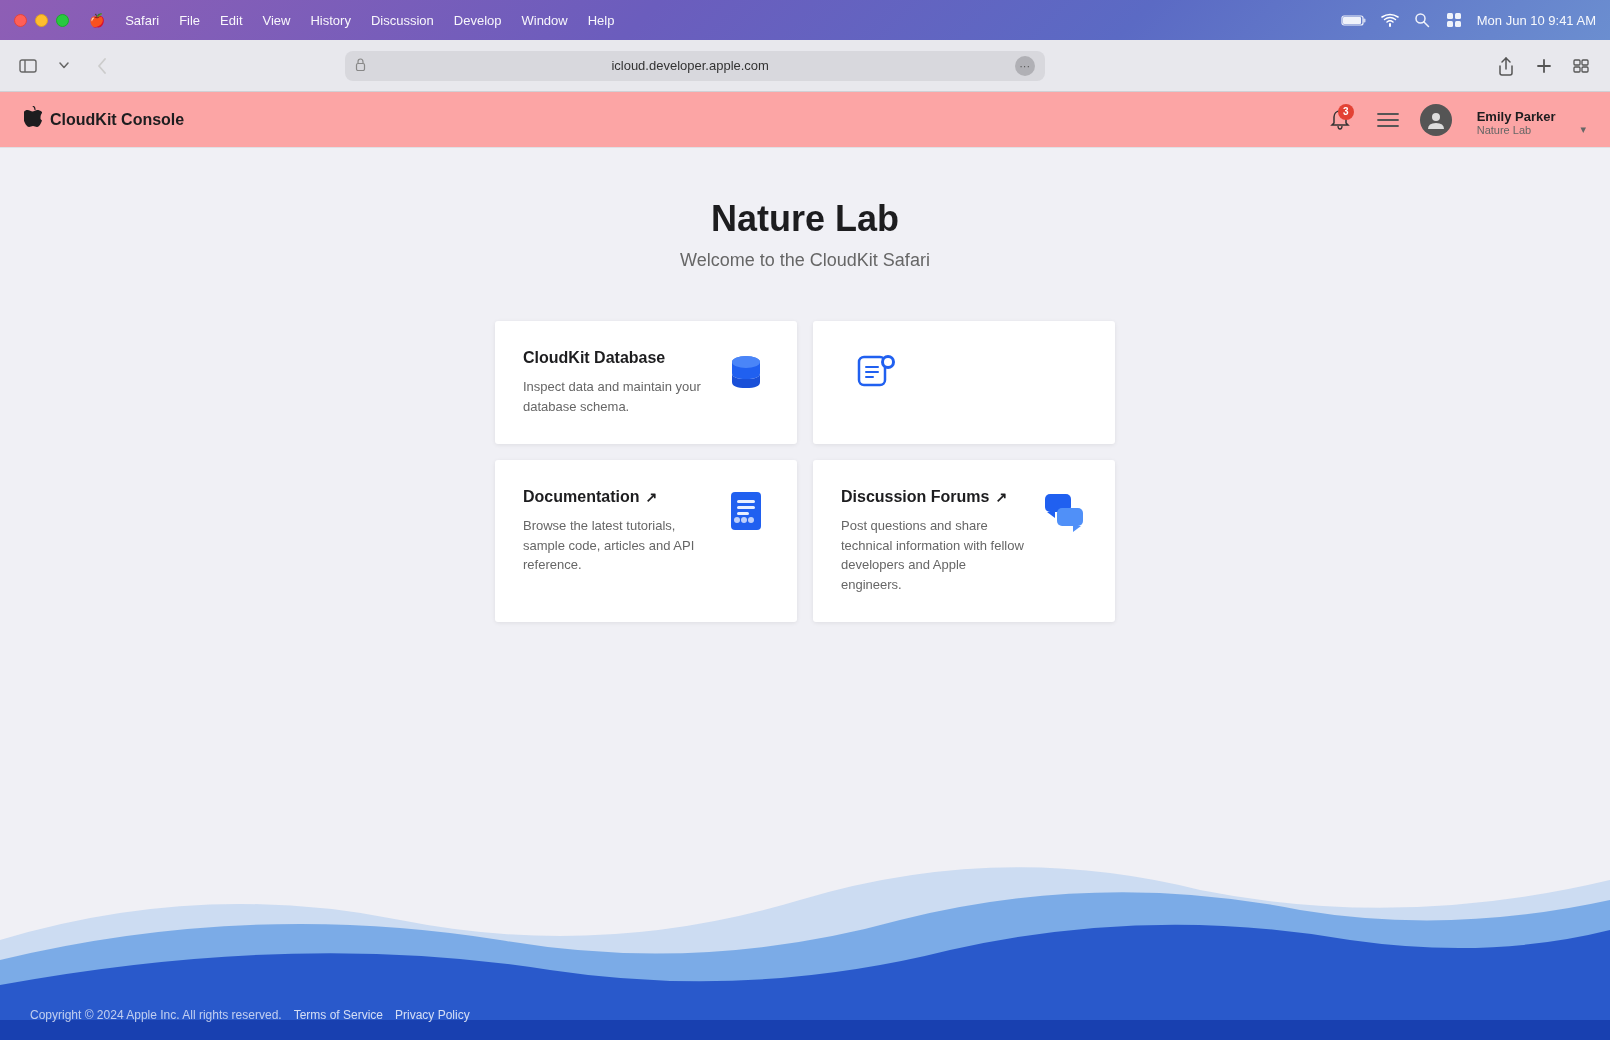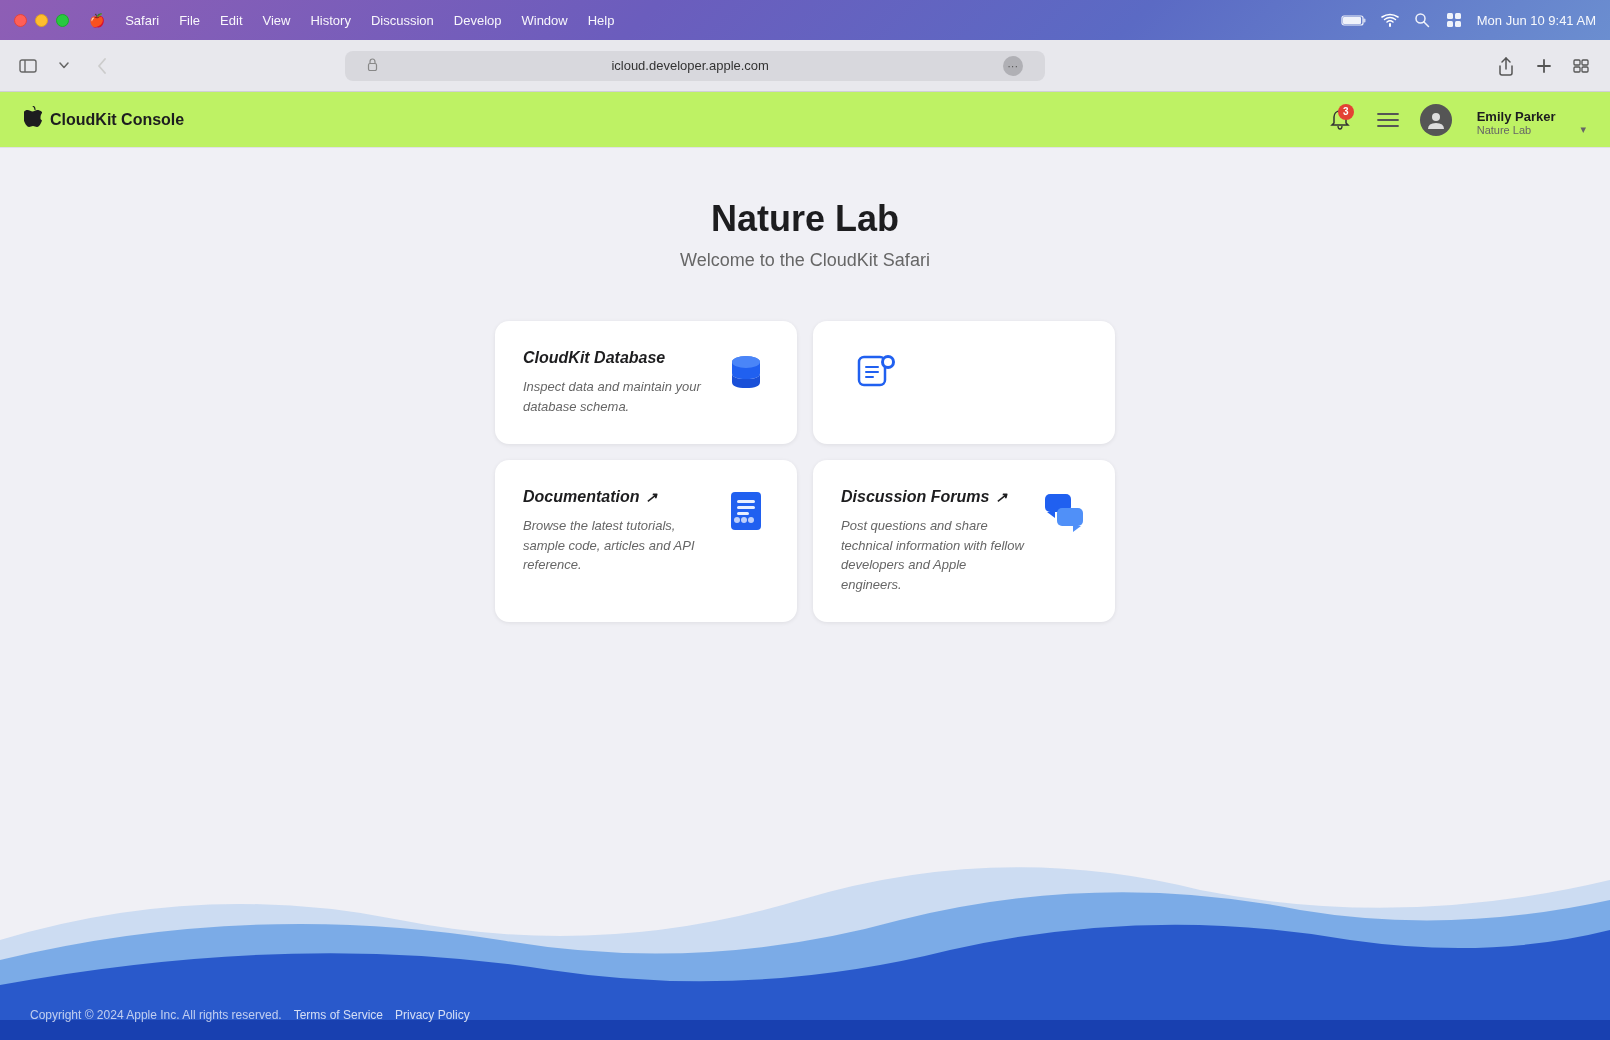--- a/index.html
+++ b/index.html
@@ -42,38 +42,38 @@
     .tb-btn.disabled { color: #bbb; cursor: default; }
     .address-bar {
       flex: 1;
       max-width: 700px;
       margin: 0 auto;
       height: 30px;
       background: #d8d8dd;
       border-radius: 8px;
       display: flex;
       align-items: center;
-      padding: 0 22px;
+      padding: 0 10px;
       gap: 6px;
       font-size: 13px;
       color: #333;
     }
     .lock-icon { font-size: 11px; color: #666; }
     .address-text { flex: 1; text-align: center; color: #333; font-size: 13px; }
     .dots-btn { width: 20px; height: 20px; border-radius: 50%; background: #b0b0b5; display: flex; align-items: center; justify-content: center; font-size: 11px; color: #555; cursor: pointer; }
     .browser-right { display: flex; align-items: center; gap: 10px; margin-left: auto; }
     .br-btn { width: 28px; height: 28px; display: flex; align-items: center; justify-content: center; font-size: 16px; color: #555; cursor: pointer; }
 
     
     .app-content { height: calc(1040px - 40px - 52px); background: #f0f0f5; display: flex; flex-direction: column; }
 
     
     .app-header {
       height: 56px;
-      background: #bef264;
+      background: #fca5a5;
       border-bottom: 1px solid #e0e0e5;
       display: flex;
       align-items: center;
       padding: 0 24px;
     }
     .app-logo { display: flex; align-items: center; gap: 8px; font-size: 16px; font-weight: 600; color: #1d1d1f; }
     .apple-icon { font-size: 18px; color: #1d1d1f; }
     .header-right { margin-left: auto; display: flex; align-items: center; gap: 16px; }
     .notif-btn { position: relative; width: 32px; height: 32px; display: flex; align-items: center; justify-content: center; cursor: pointer; }
     .notif-badge { position: absolute; top: 0; right: 2px; background: #e34234; color: white; font-size: 10px; font-weight: 700; border-radius: 50%; width: 16px; height: 16px; display: flex; align-items: center; justify-content: center; }
@@ -101,30 +101,29 @@
 
     
     .cards-grid {
       display: grid;
       grid-template-columns: 1fr 1fr;
       gap: 16px;
       width: 620px;
     }
     .card {
       background: white;
-      border-radius: 14px;
+      border-radius: 3px;
       padding: 28px;
       display: flex;
       align-items: flex-start;
       justify-content: space-between;
       box-shadow: 0 1px 4px rgba(0,0,0,0.08);
       cursor: pointer;
       transition: box-shadow 0.2s;
       min-height: 120px;
-      font-style: italic;
     }
     .card-text {}
     .card-title { font-size: 16px; font-weight: 600; color: #1d1d1f; margin-bottom: 10px; display: flex; align-items: center; gap: 6px; }
     .card-desc { font-size: 13px; color: #666; line-height: 1.5; max-width: 200px; }
     .card-icon { width: 48px; height: 48px; flex-shrink: 0; margin-left: 12px; }
     .external-link { font-size: 14px; color: #1d1d1f; }
 
     
     .db-icon {
       width: 46px;

